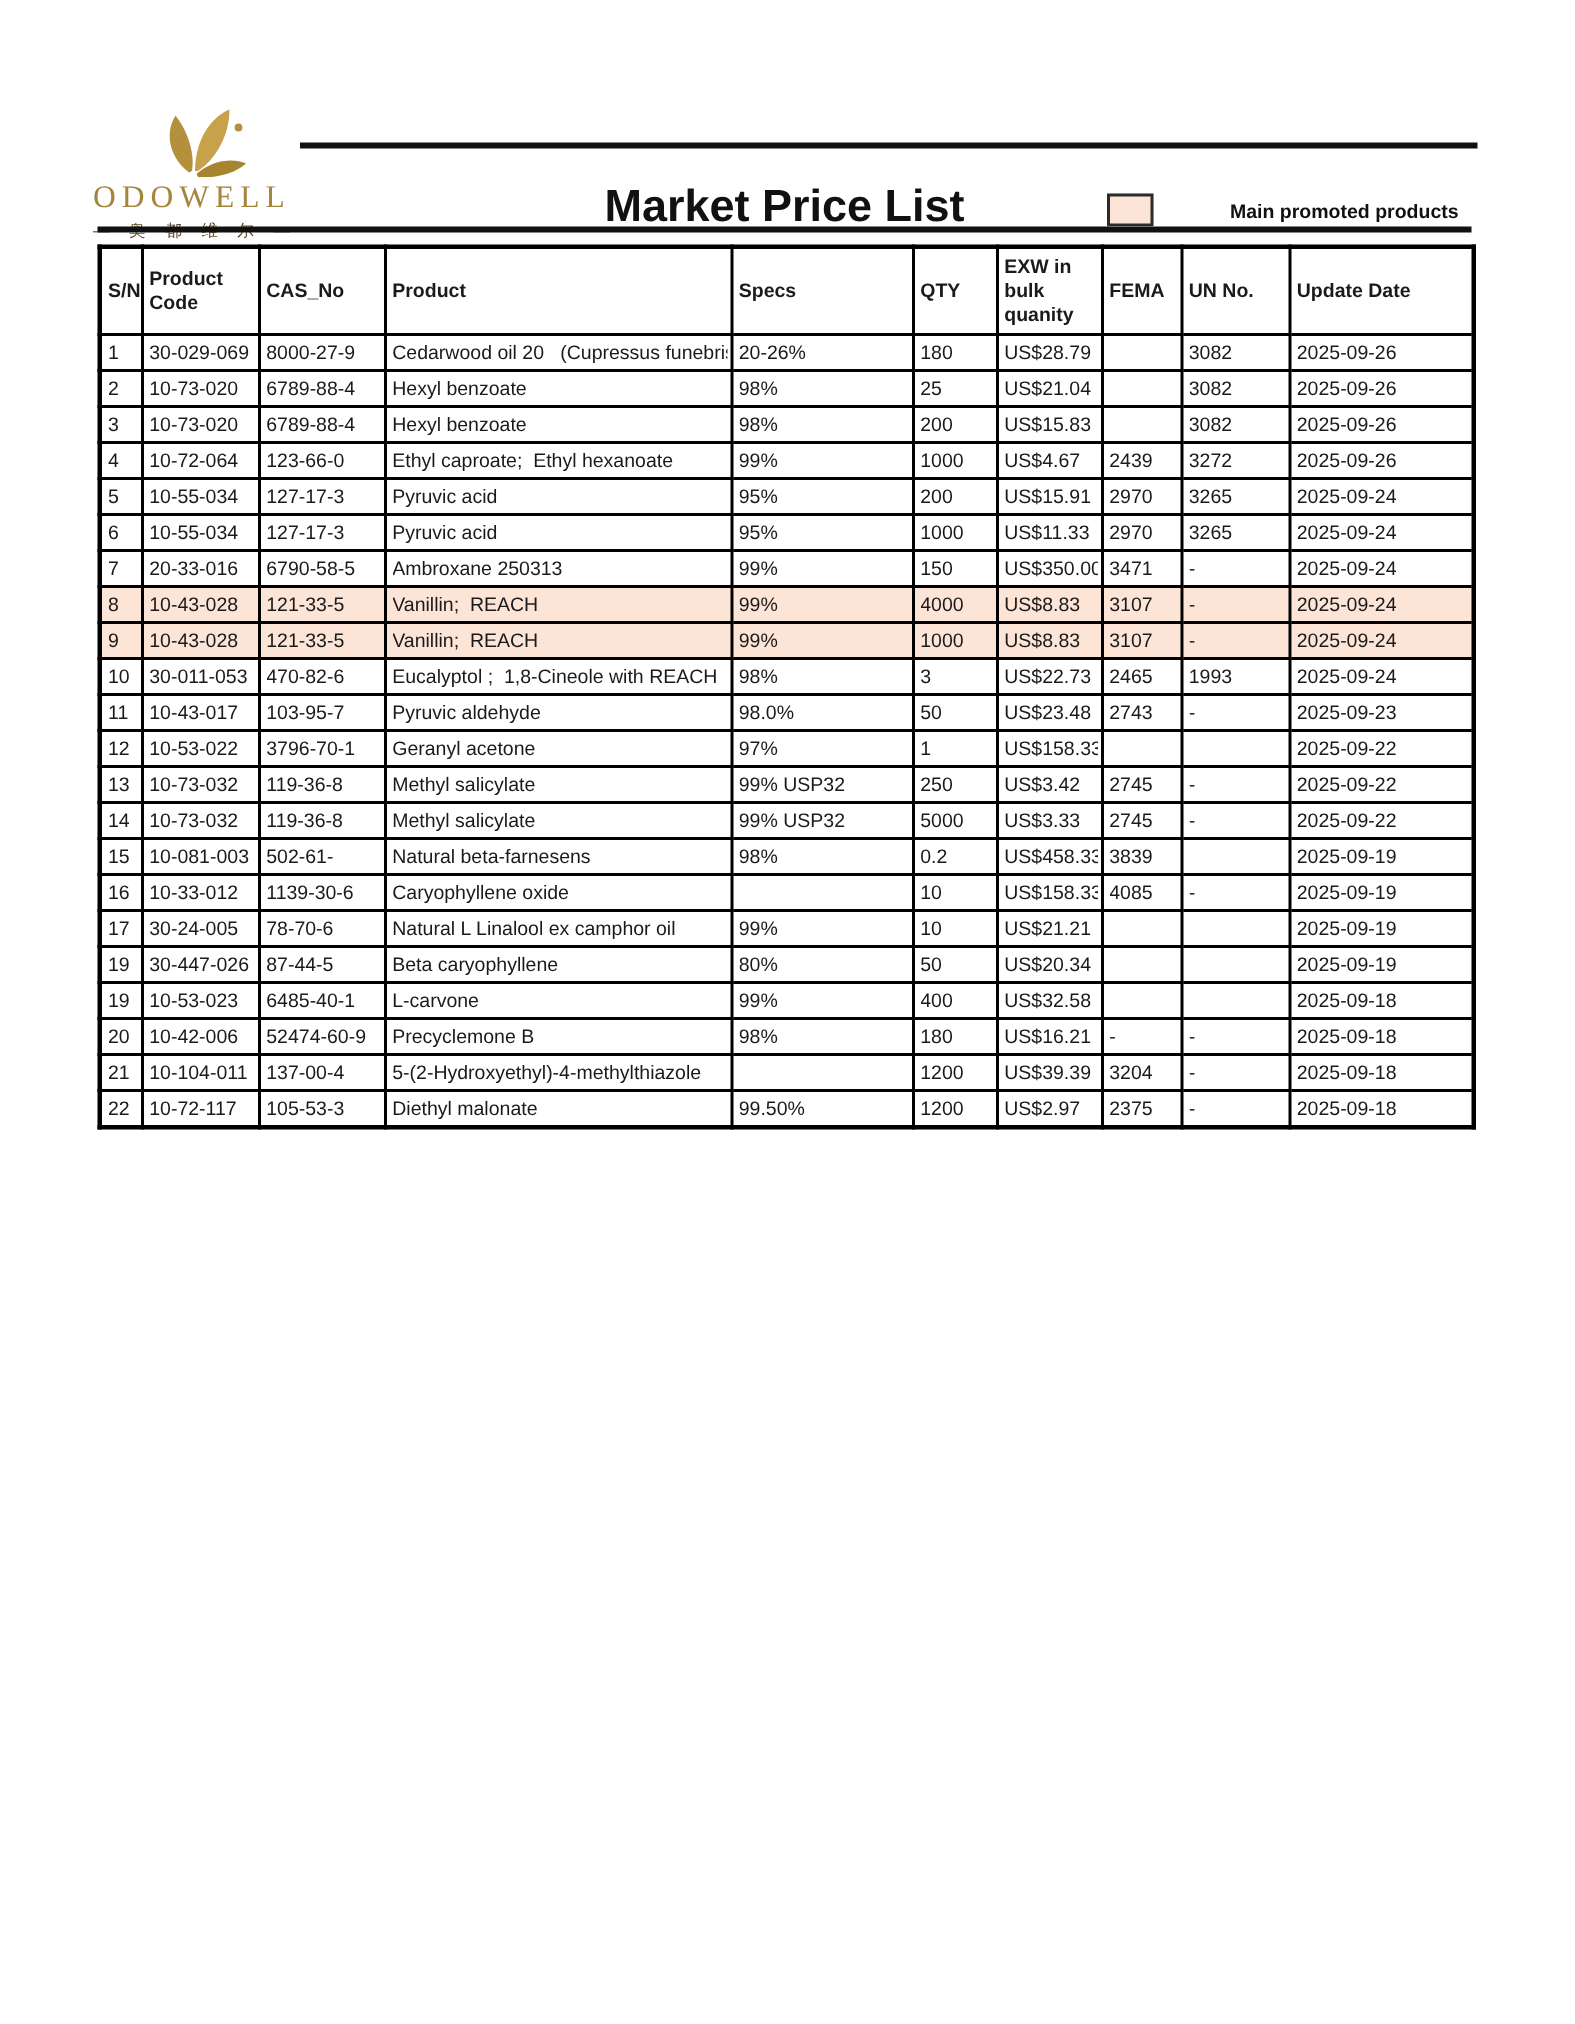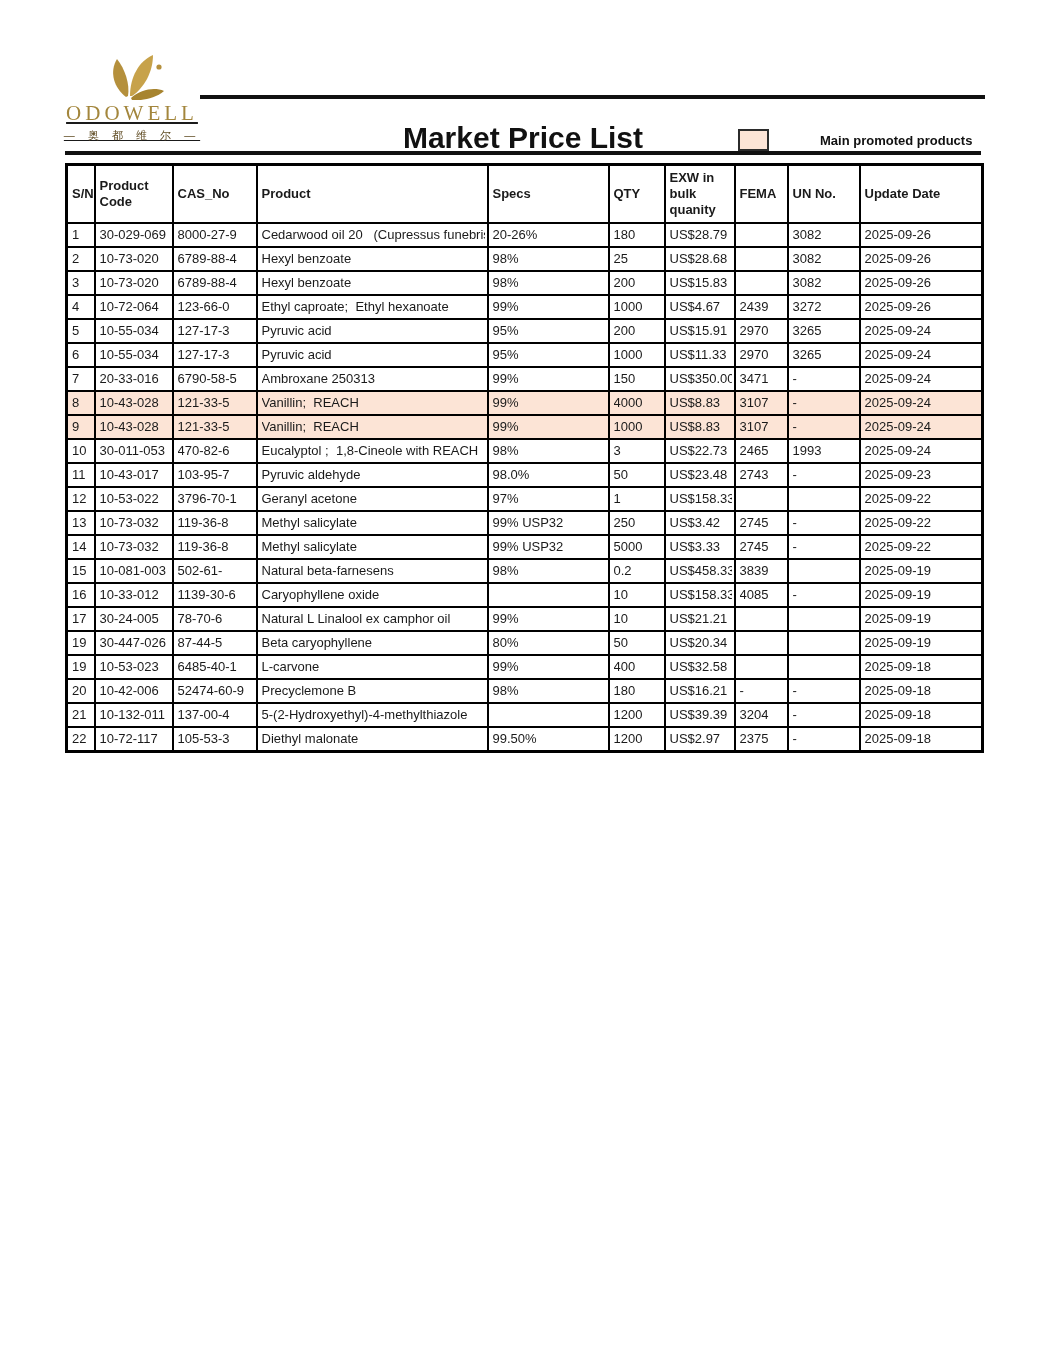--- a/index.html
+++ b/index.html
@@ -7,21 +7,21 @@
   .page {
     position: relative;
     width: 1050px; height: 1349px;
     background: #ffffff;
     margin: 0 auto;
     overflow: hidden;
     color: #1a1a1a;
   }
 
   
-  .logo { position: absolute; left: 62px; top: 50px; width: 140px; text-align: center; text-decoration: underline; }
+  .logo { position: absolute; left: 62px; top: 68px; width: 140px; text-align: left; }
   .logo-flower { display: block; margin: 0 auto; }
   .logo-name {
     font-family: "Liberation Serif", serif;
     font-size: 21px; letter-spacing: 4px;
     color: #a3863c; font-weight: 400;
     margin-top: 1px; white-space: nowrap;
   }
   .logo-cn {
     font-size: 11px; letter-spacing: 5px; color: #5f4b22;
     margin-top: 2px; white-space: nowrap;
@@ -191,21 +191,21 @@
                 <div class="cell-line">98%</div>
               </div>
             </td>
             <td>
               <div class="cellwrap">
                 <div class="cell-line">25</div>
               </div>
             </td>
             <td>
               <div class="cellwrap">
-                <div class="cell-line">US$28.68</div>
+                <div class="cell-line">US$21.04</div>
               </div>
             </td>
             <td>
               <div class="cellwrap">
                 <div class="cell-line"></div>
               </div>
             </td>
             <td>
               <div class="cellwrap">
                 <div class="cell-line">3082</div>
@@ -1156,21 +1156,21 @@
             </td>
           </tr>
           <tr>
             <td>
               <div class="cellwrap">
                 <div class="cell-line">21</div>
               </div>
             </td>
             <td>
               <div class="cellwrap">
-                <div class="cell-line">10-132-011</div>
+                <div class="cell-line">10-104-011</div>
               </div>
             </td>
             <td>
               <div class="cellwrap">
                 <div class="cell-line">137-00-4</div>
               </div>
             </td>
             <td>
               <div class="cellwrap">
                 <div class="cell-line">5-(2-Hydroxyethyl)-4-methylthiazole</div>

